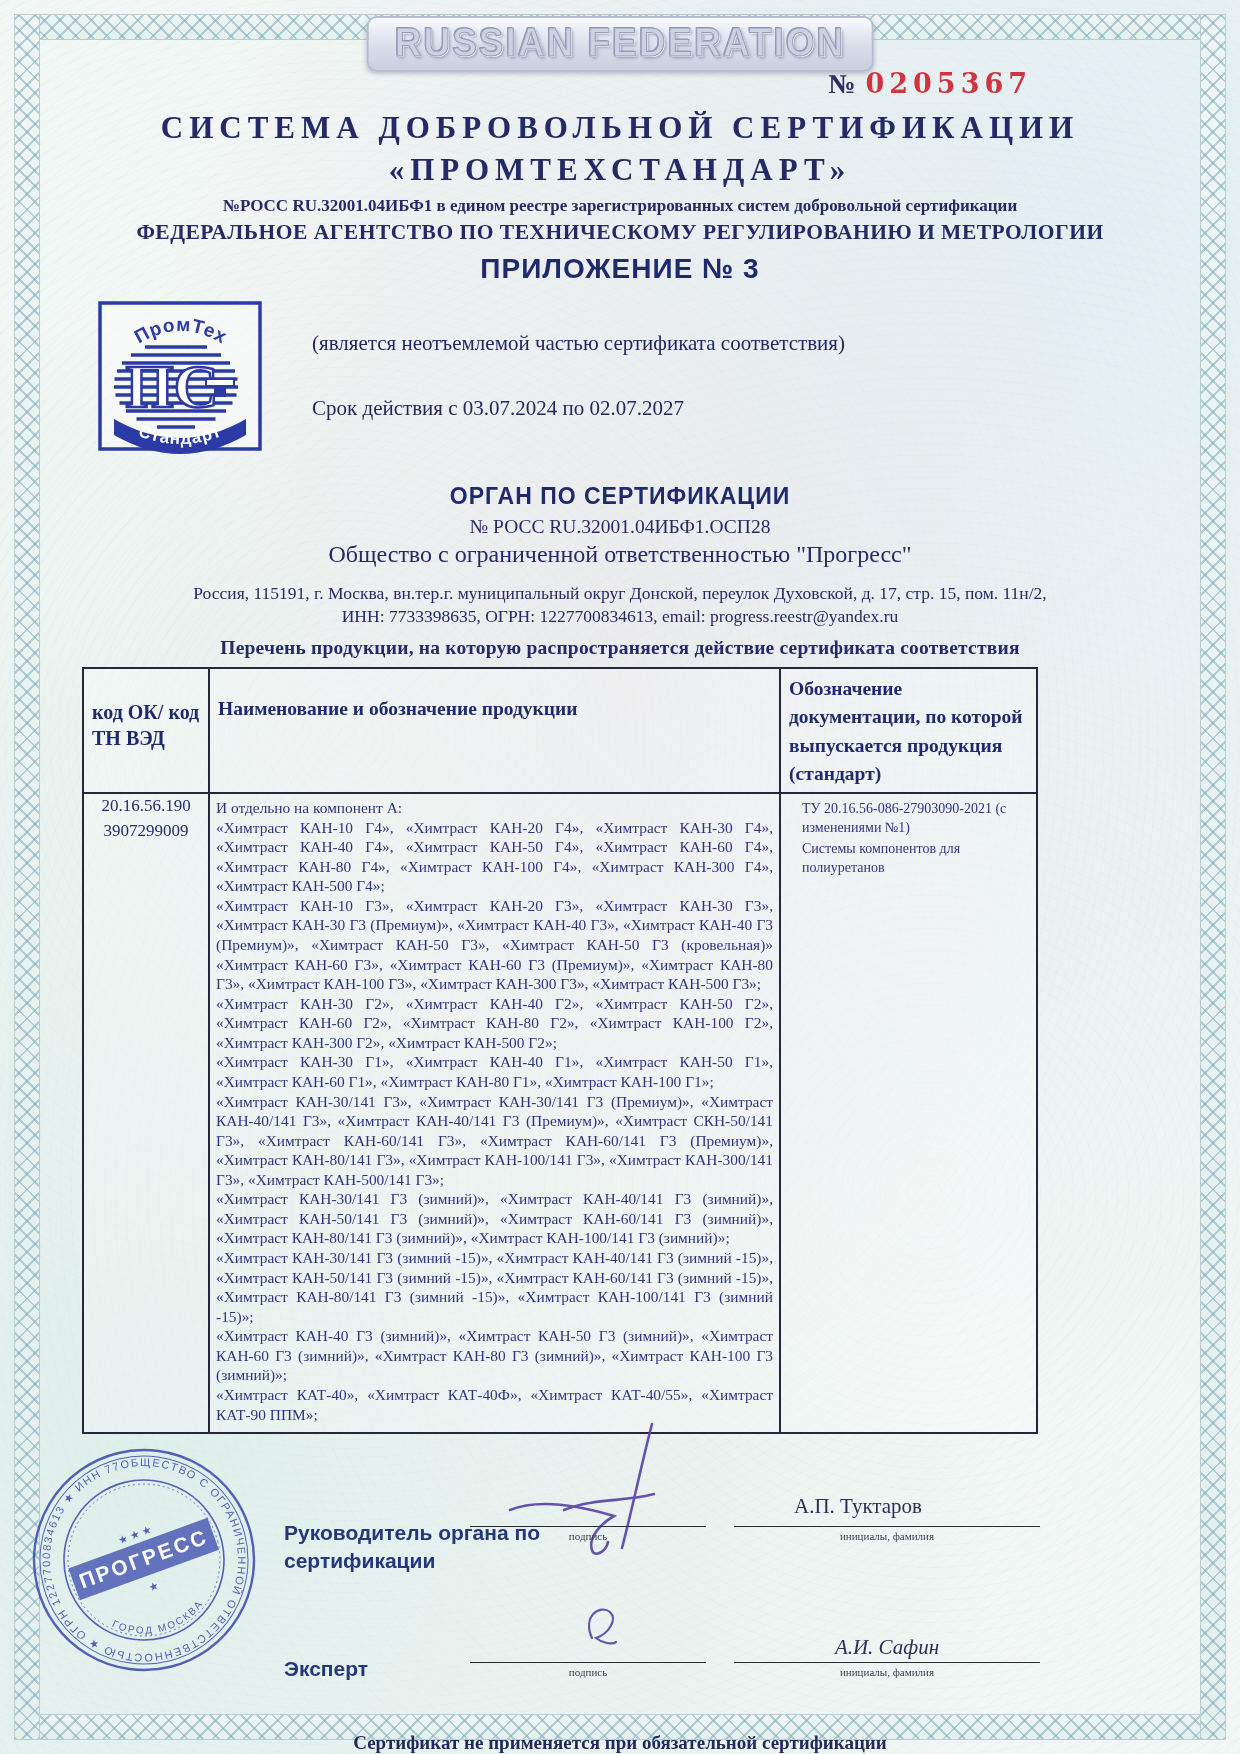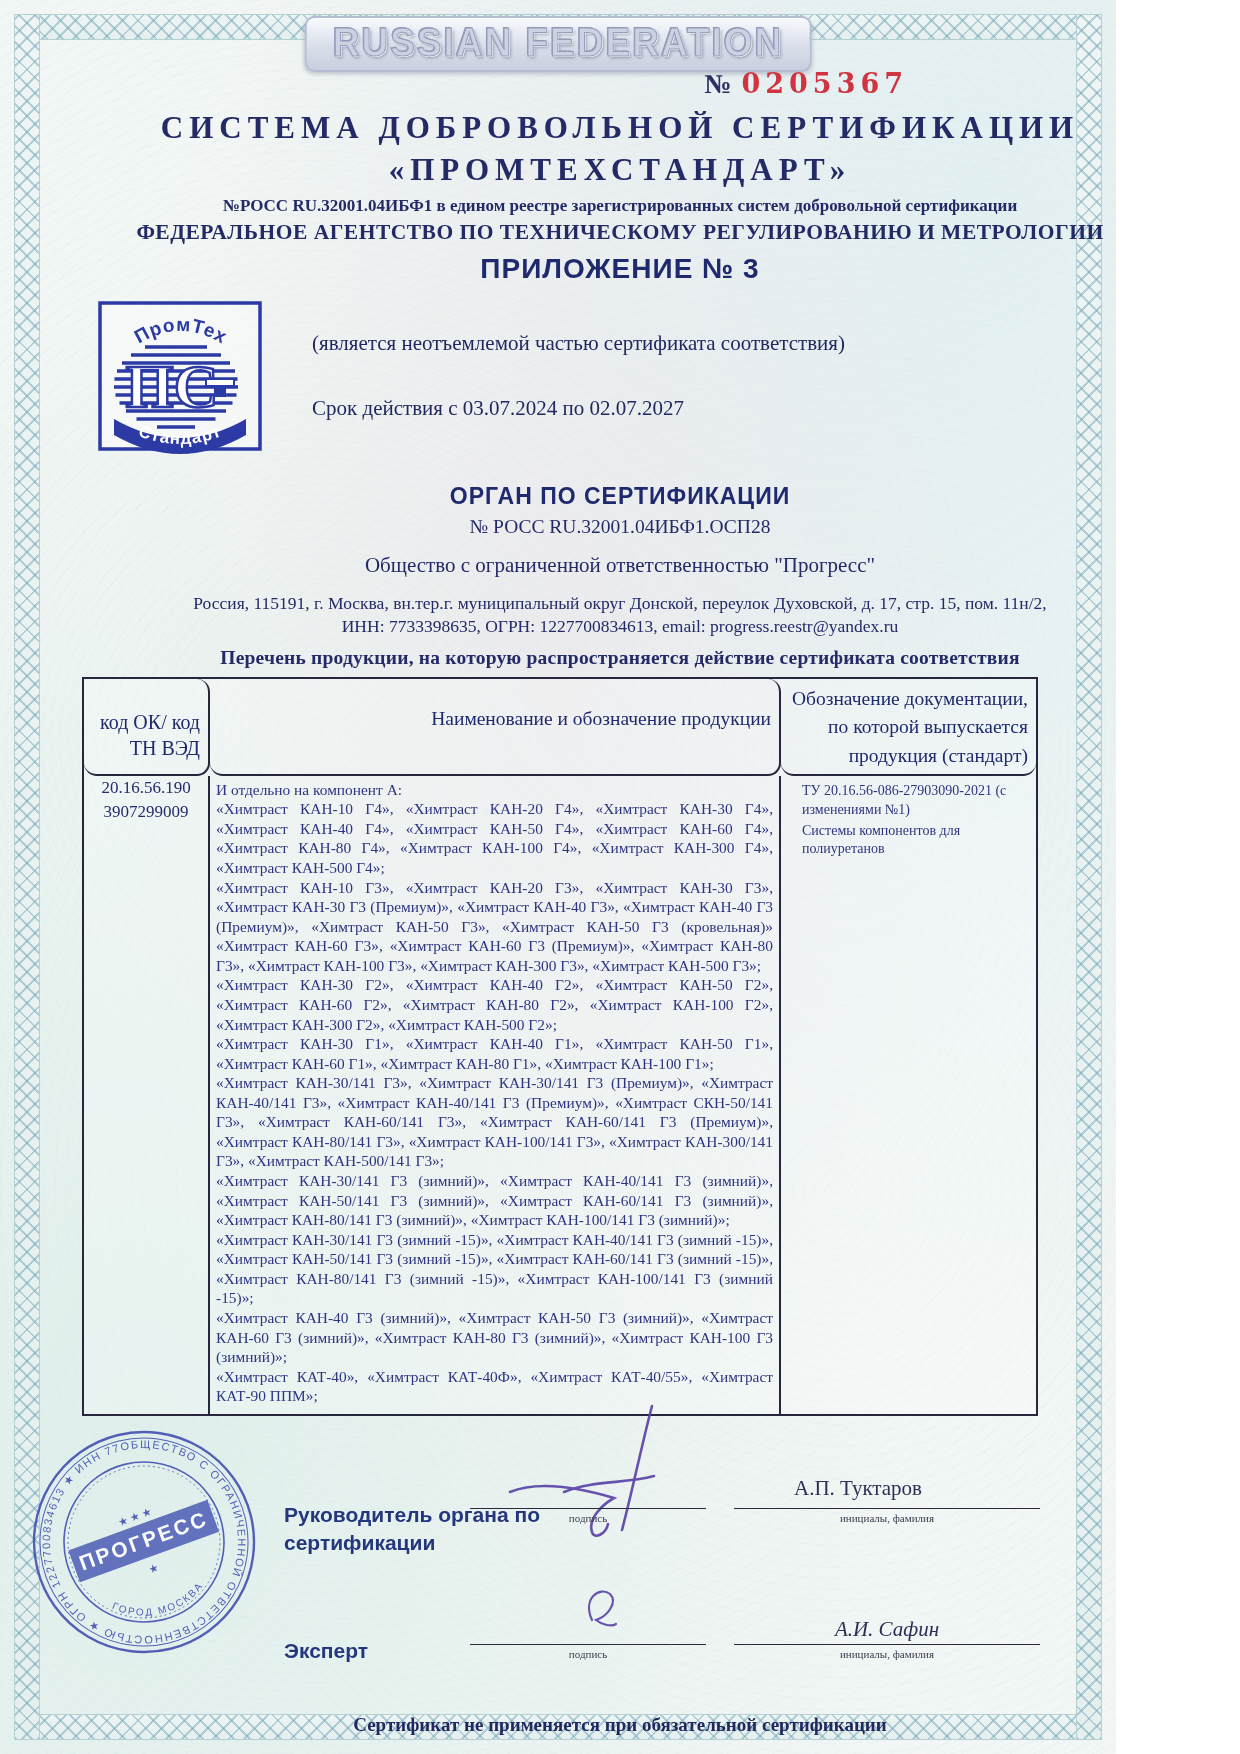--- a/index.html
+++ b/index.html
@@ -1,17 +1,17 @@
 <!DOCTYPE html>
 <html><head>
 <meta charset="utf-8">
 <style>
   html,body{margin:0;padding:0;}
   body{width:1240px;height:1754px;font-family:"Liberation Serif",serif;}
-  .page{position:relative;width:1116px;height:1754px;overflow:hidden;
+  .page{position:relative;width:1240px;height:1754px;overflow:hidden;
     background:
       radial-gradient(ellipse at 50% 38%, rgba(236,214,224,.28), transparent 58%),
       radial-gradient(ellipse at 12% 82%, rgba(189,226,219,.35), transparent 55%),
       radial-gradient(ellipse at 88% 12%, rgba(198,226,236,.35), transparent 55%),
       repeating-radial-gradient(circle at 28% 42%, rgba(140,190,200,.05) 0 1px, transparent 1px 9px),
       repeating-radial-gradient(circle at 75% 68%, rgba(150,170,210,.05) 0 1px, transparent 1px 11px),
       #f2f6f4;}
   
   .band{position:absolute;z-index:1;
     background:
@@ -50,31 +50,31 @@
 
   .cert-block{position:relative;height:160px;margin-top:14px;}
   .logo{position:absolute;left:12px;top:0px;}
   .cert-lines{margin-left:230px;padding-top:26px;font-size:21px;color:#20285e;}
   .cert-lines .l2{margin-top:6px;}
   .cert-lines .l3{margin-top:40px;}
 
   .org-header{font-family:"Liberation Sans",sans-serif;font-size:23px;font-weight:bold;
     letter-spacing:1px;margin-top:24px;color:#1f2a6e;}
   .org-number{font-size:19.5px;margin-top:6px;}
-  .org-name{font-size:21px;margin-top:15px;}
+  .org-name{font-size:24px;margin-top:3px;}
   .org-address{font-size:17.5px;margin-top:15px;}
   .org-req{font-size:17.5px;margin-top:2px;}
   .products-heading{font-size:19.5px;font-weight:bold;margin-top:10px;letter-spacing:.2px;}
 
   
   .cert-table{display:grid;grid-template-columns:126px 571px 255px;width:952px;
     border:2px solid #26263c;margin-top:8px;background:rgba(255,255,255,.25);}
   .cell{border-right:2px solid #26263c;padding:4px 8px;}
   .cell:nth-child(3n){border-right:none;}
-  .hcell{border-bottom:2px solid #26263c;text-align:right;font-weight:normal;color:#1f2a6e;border-radius:13px;}
+  .hcell{border-bottom:2px solid #26263c;text-align:left;font-weight:bold;color:#1f2a6e;}
   .h1{font-size:20px;padding-top:30px;line-height:1.3;}
   .h2{font-size:19.5px;padding-top:22px;line-height:1.8;}
   .h3{font-size:19.5px;line-height:1.45;padding-top:6px;}
   .codes-cell{font-size:17px;text-align:center;padding-top:0;color:#252c6e;}
   .codes-cell div{line-height:1.45;}
   .prod-cell{font-size:15.4px;line-height:1.27;text-align:justify;color:#2e3580;padding:4px 6px 8px;}
   .prod-cell p{margin:0;}
   .std-cell{font-size:14px;line-height:1.35;color:#2e3580;padding:6px 21px;}
   .std-cell p{margin:0 0 2px 0;}
 

